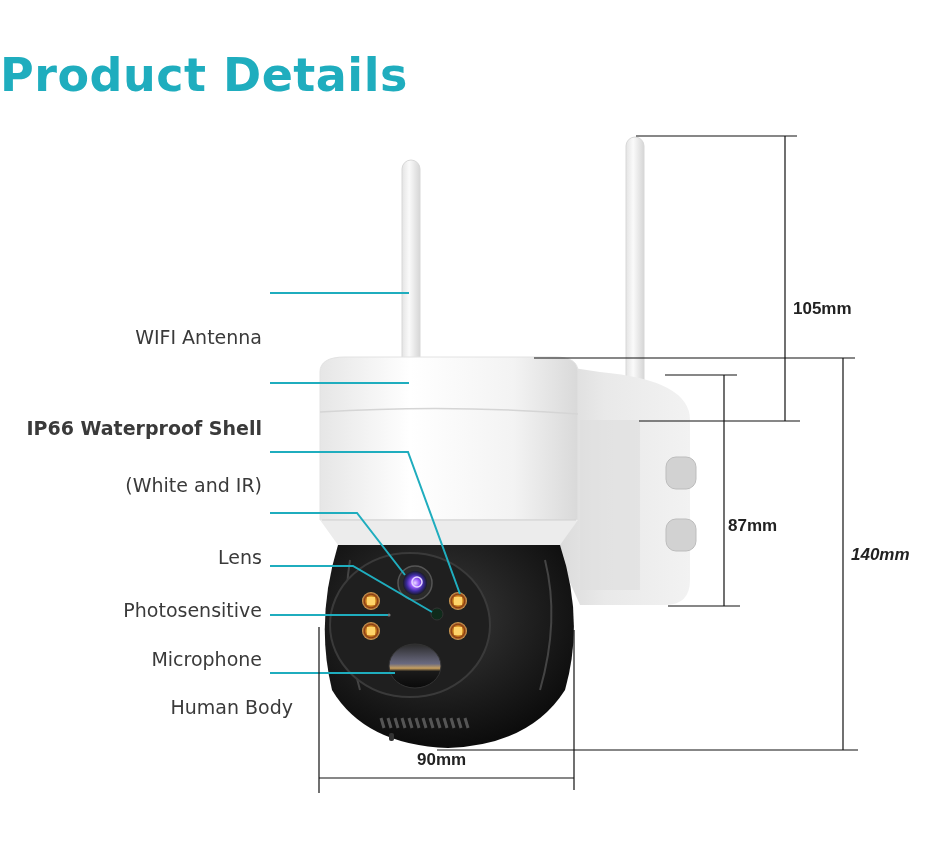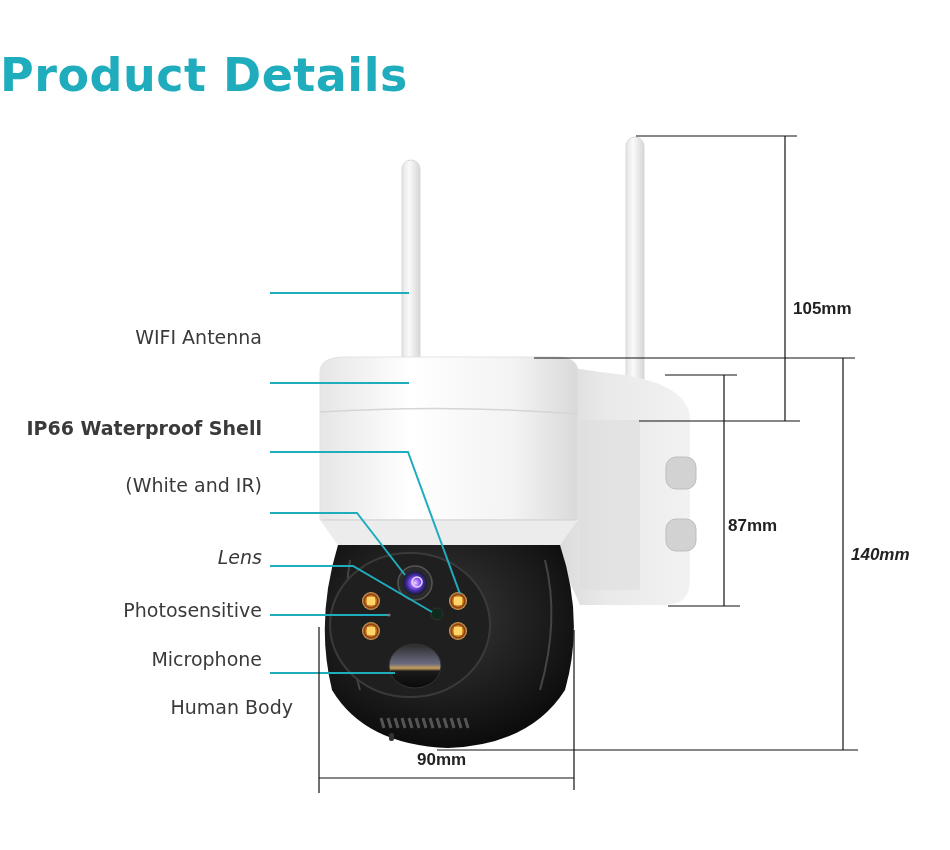--- a/index.html
+++ b/index.html
@@ -12,21 +12,21 @@
 </head>
 <body>
 
 <div class="title">Product Details</div>
 
 <div class="label" style="right:688px; top:280px;">WIFI Antenna</div>
 <div class="label" style="right:688px; top:371px;font-weight:bold;">IP66 Waterproof Shell</div>
 <div class="label" style="right:688px; top:428px;">
   <div>(White and IR)</div>
 </div>
-<div class="label" style="right:688px; top:500px;font-style:italic;">Lens</div>
+<div class="label" style="right:688px; top:500px;">Lens</div>
 <div class="label" style="right:688px; top:553px;">Photosensitive</div>
 <div class="label" style="right:688px; top:602px;">Microphone</div>
 <div class="label" style="right:657px; top:650px;">
   <div>Human Body</div>
 </div>
 
 <div class="dim" style="left:793px; top:268px;margin-top:31px;">105mm</div>
 <div class="dim" style="left:728px; top:481px;margin-top:35px;">87mm</div>
 <div class="dim" style="left:851px; top:545px;font-style:italic;">140mm</div>
 <div class="dim" style="left:417px; top:750px;">90mm</div>

